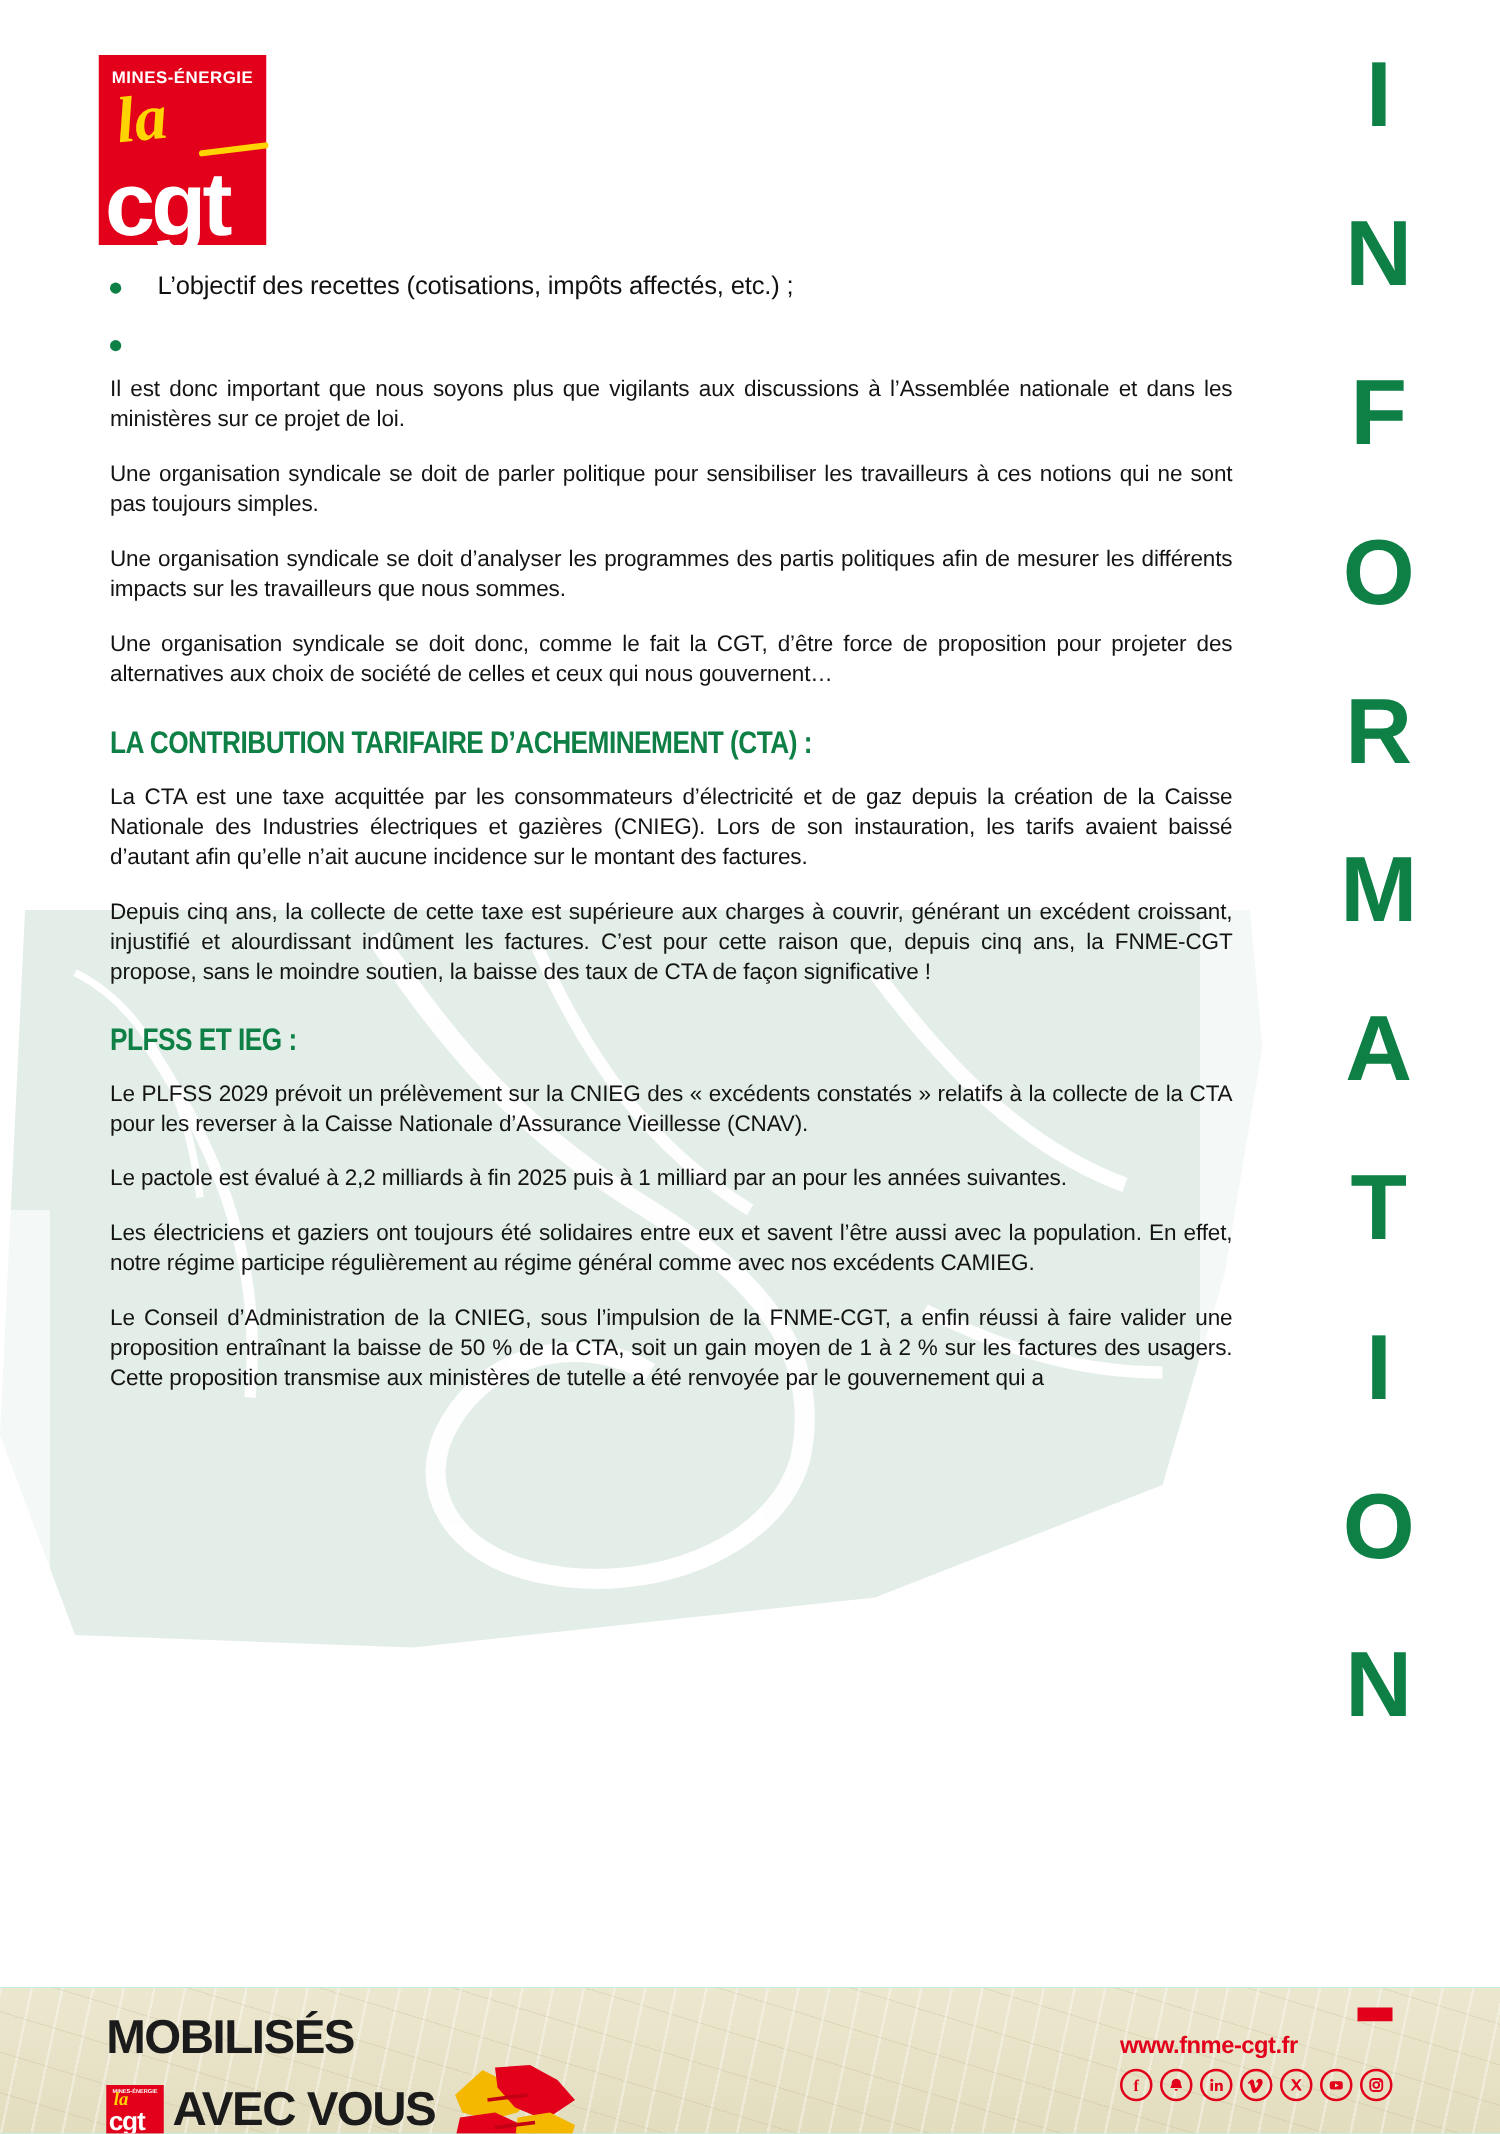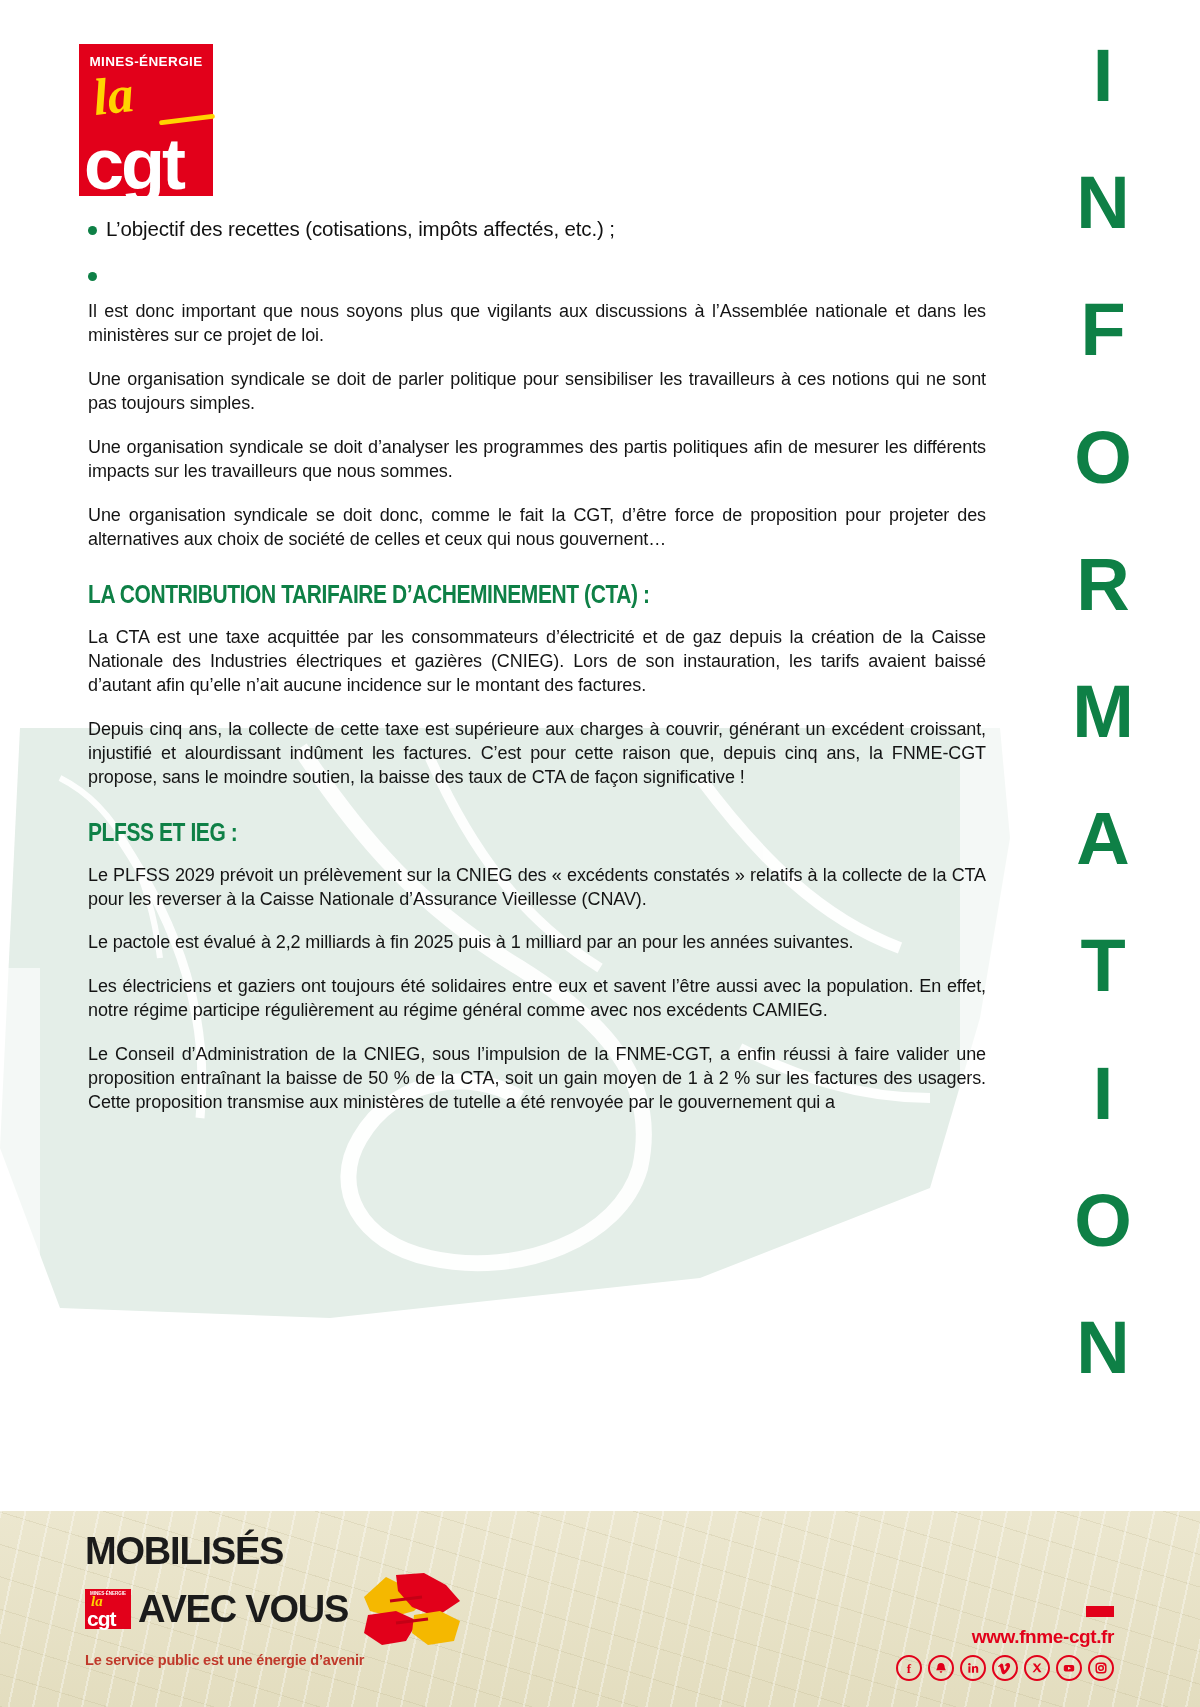--- a/index.html
+++ b/index.html
@@ -89,20 +89,21 @@
     position: absolute;
     left: 88px;
     top: 215px;
     width: 898px;
     z-index: 3;
   }
   .bullet-row {
     display: flex;
     align-items: flex-start;
     margin-bottom: 19px;
+    gap: 20px;
   }
   .bullet-dot {
     width: 9px;
     height: 9px;
     border-radius: 50%;
     background: #0e8046;
     flex: 0 0 auto;
     margin-top: 11px;
     margin-right: 9px;
   }
@@ -155,21 +156,21 @@
     font-family: "Liberation Sans", sans-serif;
     letter-spacing: 0;
   }
 
   
   .footer {
     position: absolute;
     left: 0;
     bottom: 0;
     width: 1200px;
-    height: 196px;
+    height: 117px;
     background: #5eead4;
     z-index: 6;
     overflow: hidden;
   }
   .footer .grain {
     position: absolute;
     inset: 0;
     background:
       repeating-linear-gradient(102deg, rgba(255,255,255,0.35) 0 2px, rgba(255,255,255,0) 2px 24px),
       repeating-linear-gradient(17deg, rgba(180,170,130,0.20) 0 1px, rgba(255,255,255,0) 1px 31px),
@@ -248,21 +249,21 @@
     margin-left: 14px;
     width: 100px;
     height: 76px;
     flex: 0 0 auto;
   }
 
   .footer-right {
     position: absolute;
     right: 86px;
     bottom: 26px;
-    text-align: right;
+    text-align: left;
     z-index: 2;
   }
   .red-dash {
     width: 28px;
     height: 11px;
     background: #e2001a;
     margin: 0 0 9px auto;
   }
   .site-url {
     color: #e2001a;

